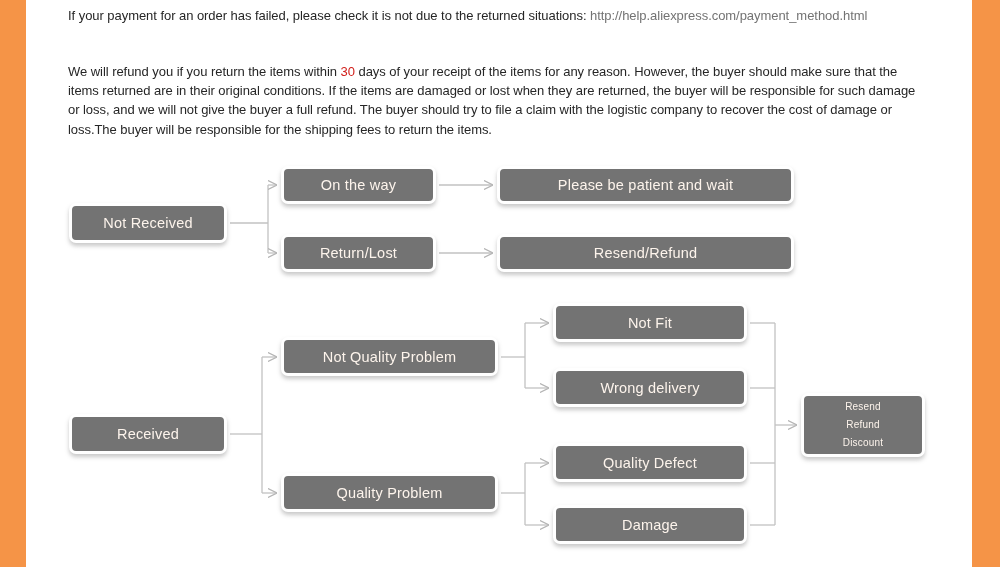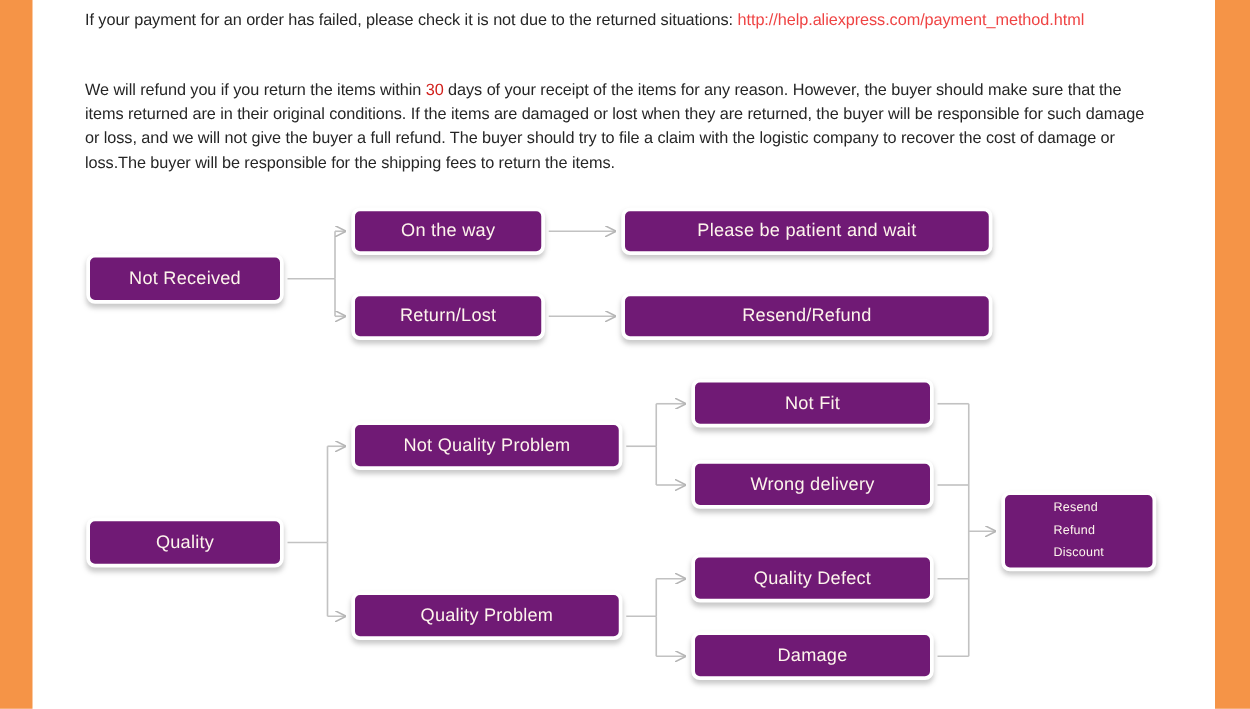--- a/index.html
+++ b/index.html
@@ -43,49 +43,49 @@
     margin: 0;
   }
   .q-body {
     font-size: 13px;
     color: #262626;
     line-height: 19.2px;
     margin: 0;
     letter-spacing: -0.05px;
     text-align: left;
   }
-  .link-red { color: #ef4444; }
+  .link-red { color: #737373; }
   .num-red  { color: #D1201C; }
 
   #faq7 { position: absolute; left: 0; top: 6px; width: 856px; }
   #faq8 { position: absolute; left: 0; top: 62px; width: 852px; }
   .q-heading + .q-body { margin-top: 3px; }
 
   
   .flow {
     position: absolute;
     left: 0;
     top: 0;
     width: 1000px;
     height: 567px;
     pointer-events: none;
   }
   .flow svg { display: block; }
 
   .node {
     position: absolute;
-    background: #701a75;
+    background: #737373;
     border-radius: 7px;
     border: 3px solid #ffffff;
     box-shadow: 0 3px 4px rgba(120,120,120,0.40);
     color: #fdf4ec;
     display: flex;
     align-items: center;
     justify-content: center;
-    text-align: left;
+    text-align: center;
     font-size: 14.5px;
     line-height: 18px;
     letter-spacing: 0.2px;
     font-weight: normal;
     pointer-events: auto;
     cursor: default;
     white-space: pre-line;
   }
 
   
@@ -184,21 +184,21 @@
     </g>
   </svg>
 </div>
 
 <div class="node" id="n-not-received">Not Received</div>
 <div class="node" id="n-on-the-way">On the way</div>
 <div class="node" id="n-be-patient">Please be patient and wait</div>
 <div class="node" id="n-return-lost">Return/Lost</div>
 <div class="node" id="n-resend-refund">Resend/Refund</div>
 
-<div class="node" id="n-received">Quality</div>
+<div class="node" id="n-received">Received</div>
 <div class="node" id="n-not-quality">Not Quality Problem</div>
 <div class="node" id="n-quality-prob">Quality Problem</div>
 <div class="node" id="n-not-fit">Not Fit</div>
 <div class="node" id="n-wrong-delivery">Wrong delivery</div>
 <div class="node" id="n-quality-defect">Quality Defect</div>
 <div class="node" id="n-damage">Damage</div>
 <div class="node" id="n-resend-refund-discount">Resend
 Refund
 Discount</div>
 

